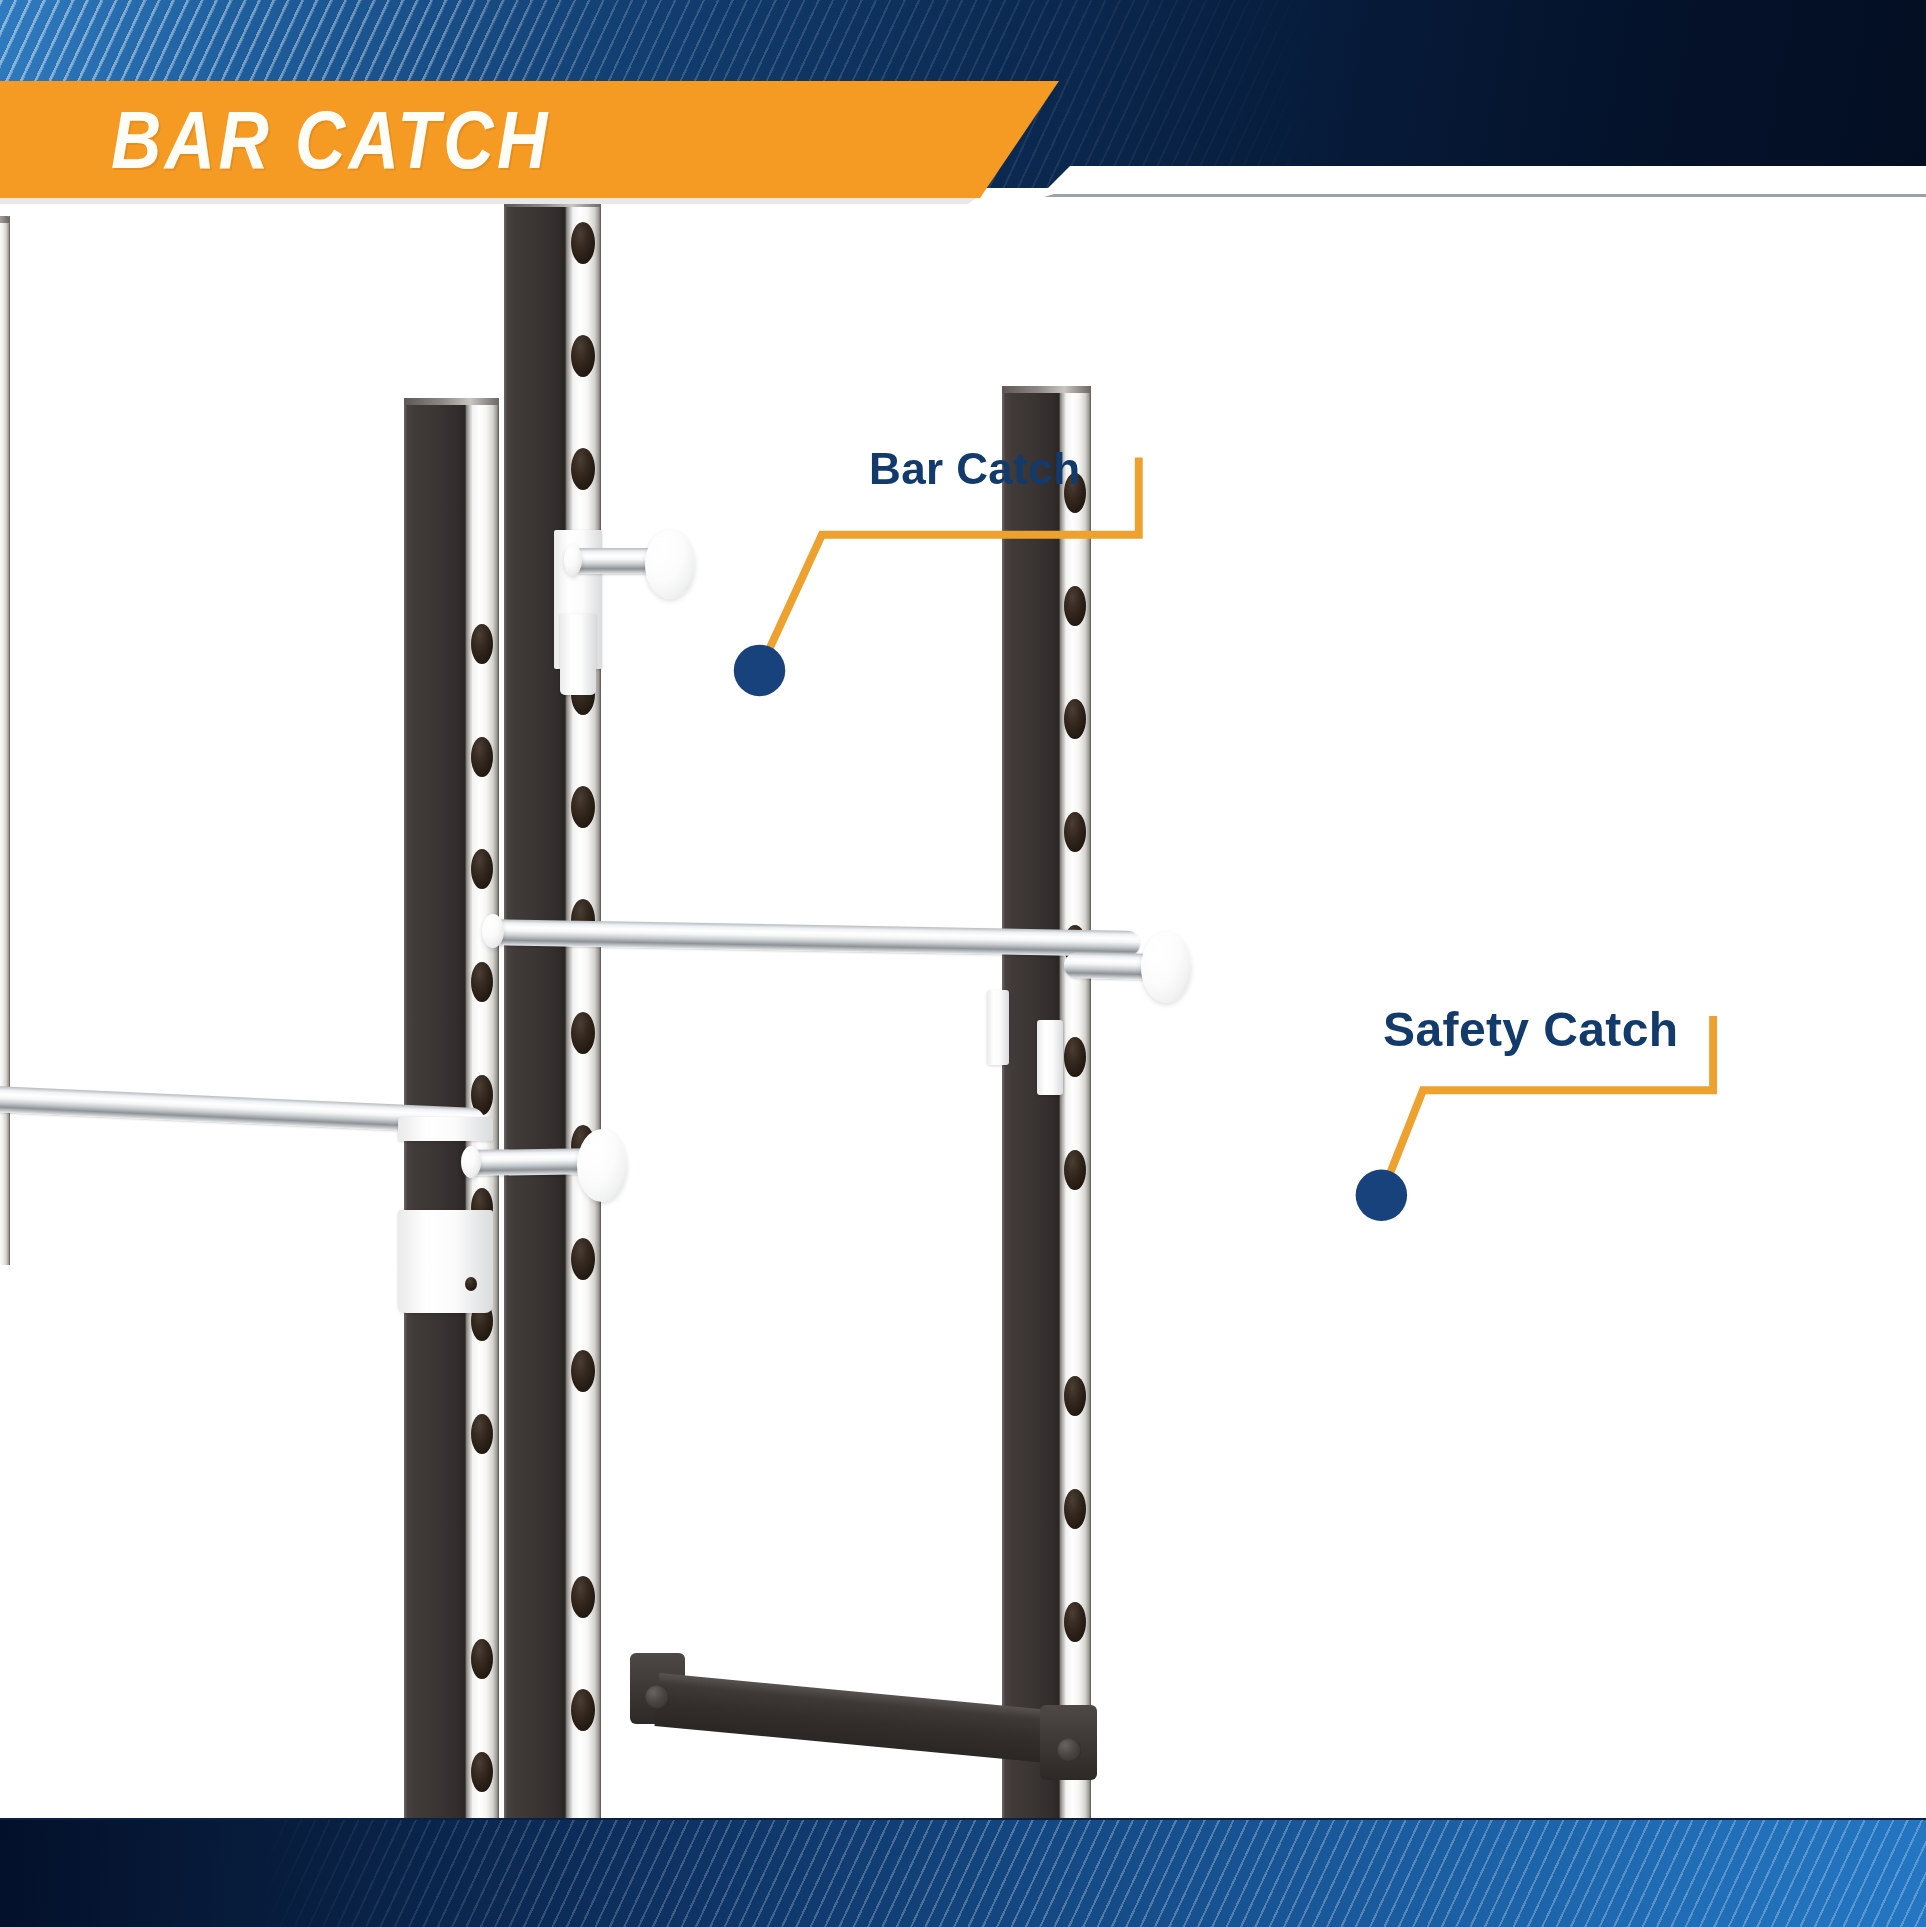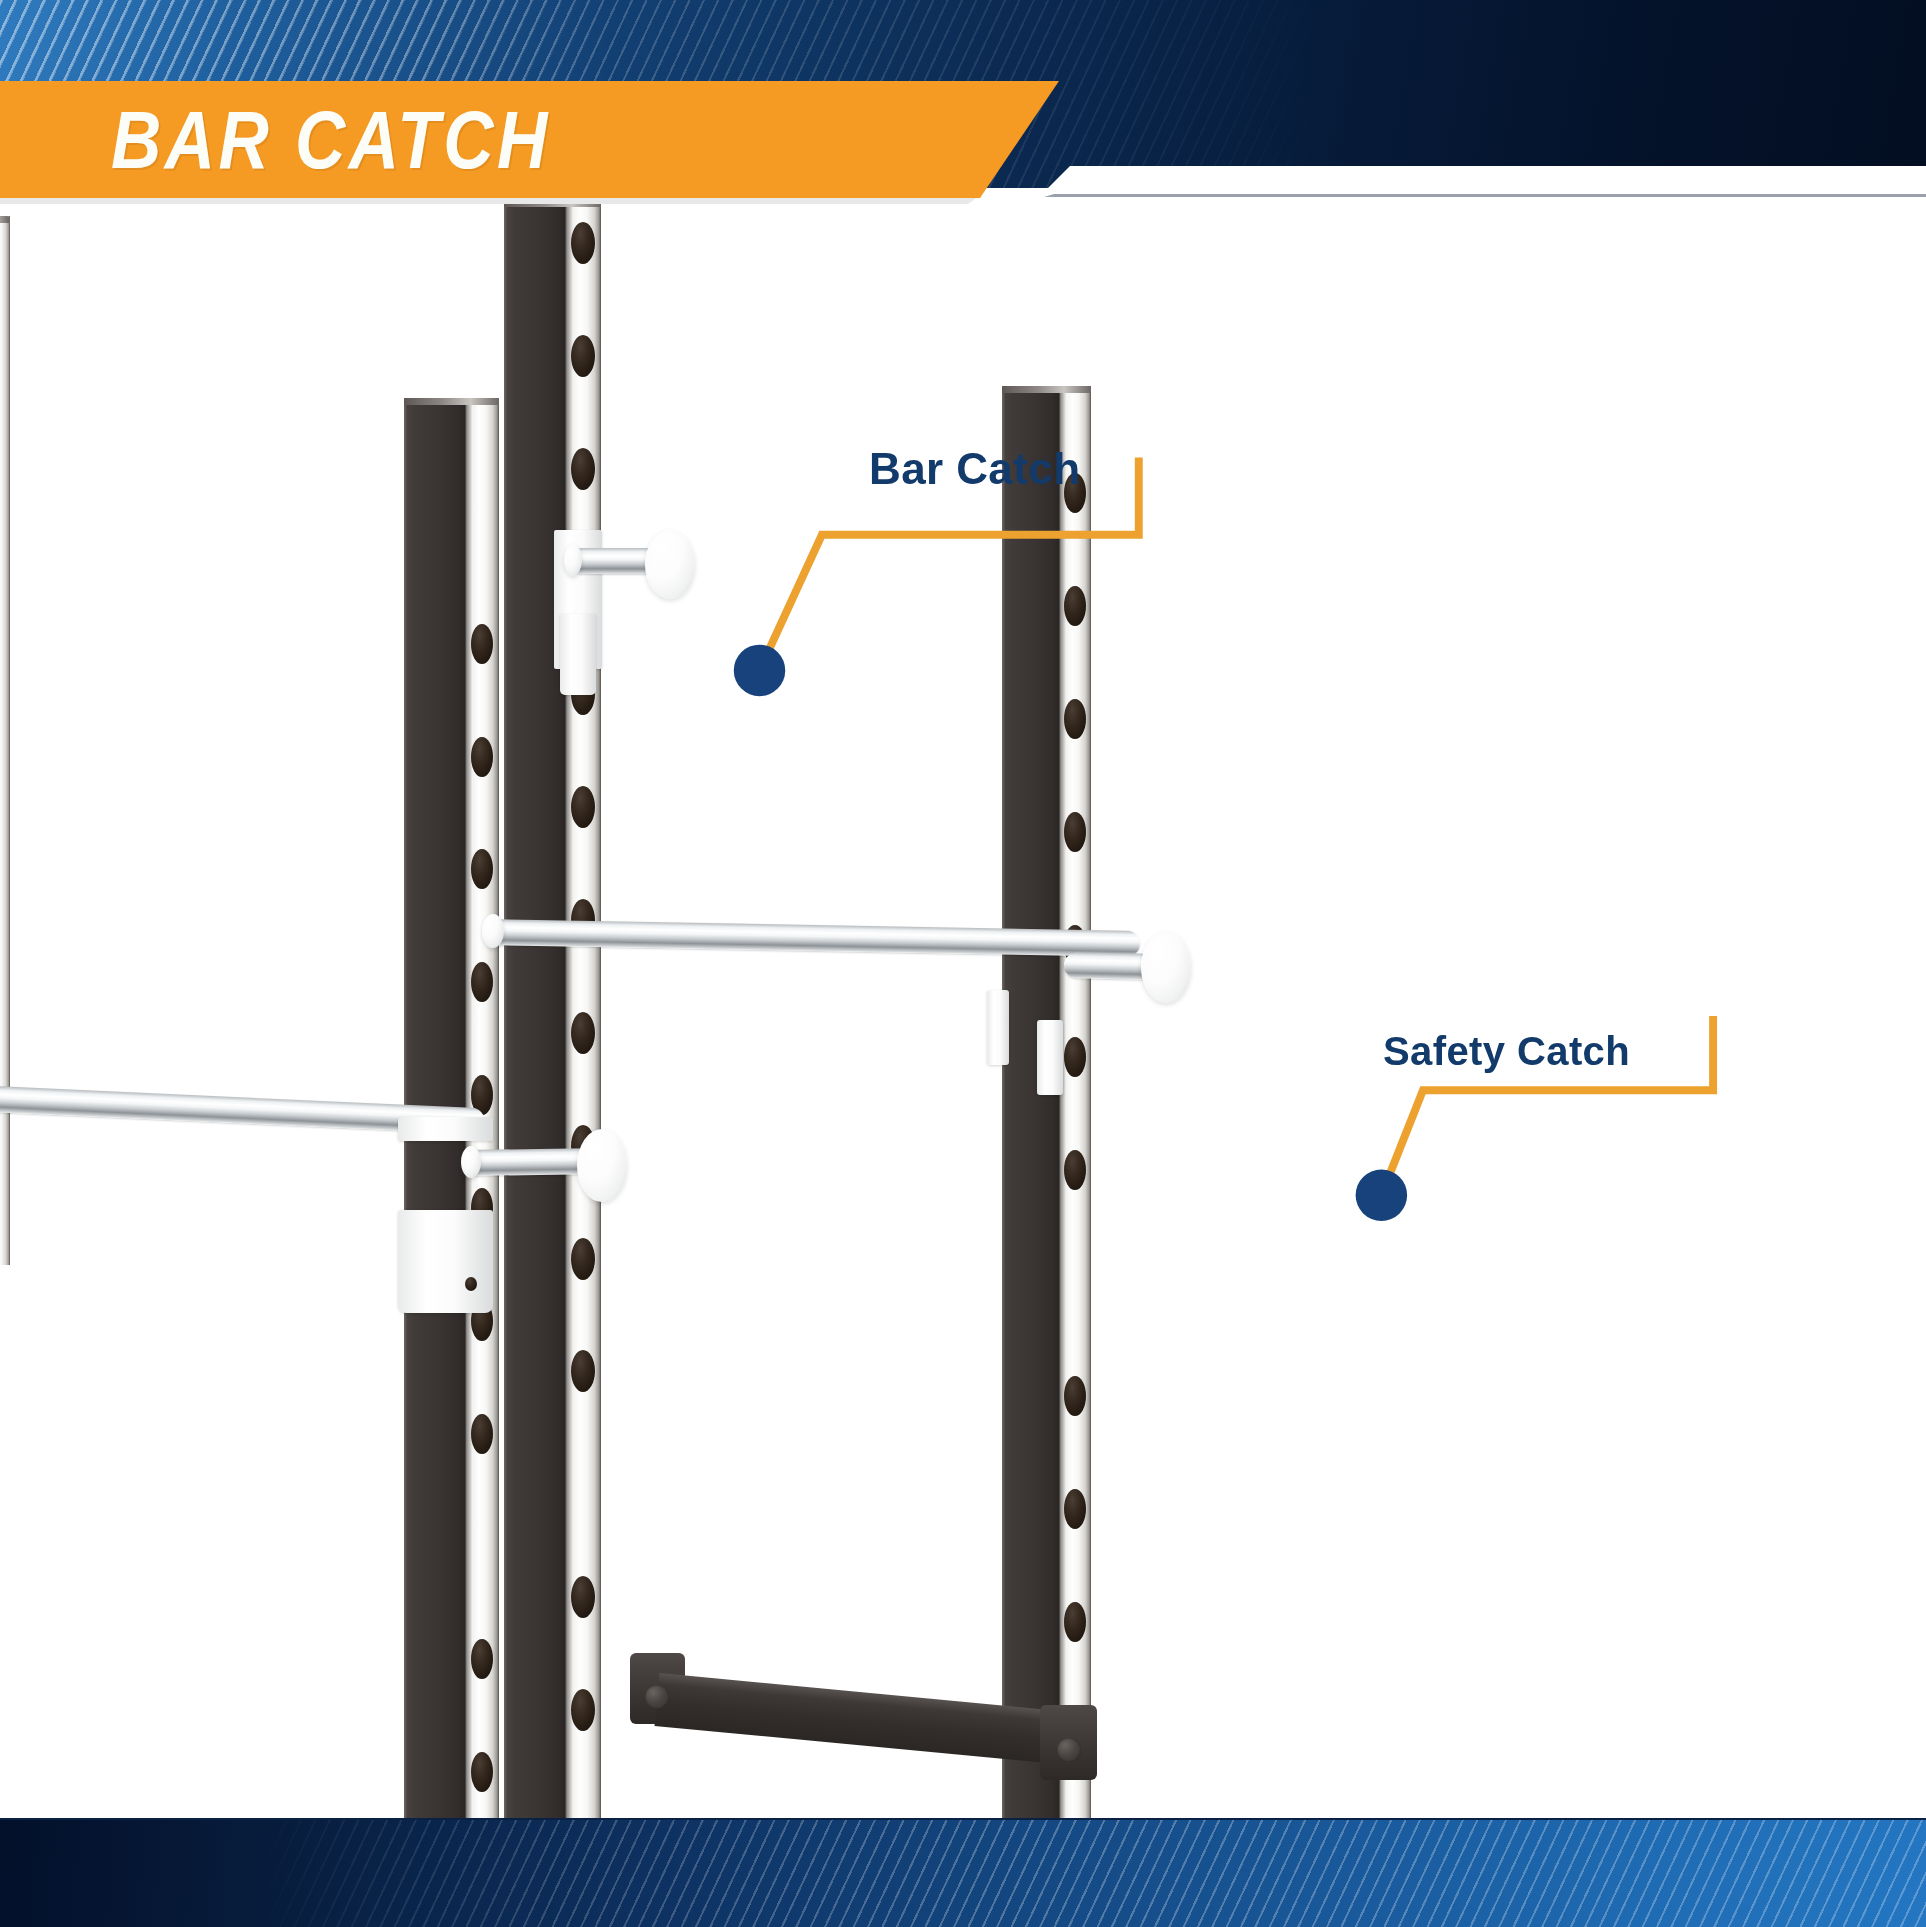--- a/index.html
+++ b/index.html
@@ -93,21 +93,21 @@
       background:linear-gradient(180deg,#4e4846 0%,#3a3533 60%,#2d2927 100%);}
   .bolt{position:absolute;border-radius:50%;
       background:radial-gradient(circle at 34% 30%,#6a6461 0%,#4a4442 45%,#332e2c 100%);
       box-shadow:inset 0 0 2px rgba(0,0,0,.5);}
 
   
   .callout-svg{position:absolute;left:0;top:0;width:1927px;height:1928px;pointer-events:none;}
   .callout-label{position:absolute;color:#123a6b;font-weight:700;white-space:nowrap;
       font-family:"Liberation Sans","DejaVu Sans",sans-serif;}
   #label-bar-catch{left:869px;top:444px;font-size:44px;letter-spacing:0.4px;}
-  #label-safety-catch{left:1383px;top:1029px;font-size:40px;letter-spacing:0.4px;}
+  #label-safety-catch{left:1383px;top:1002px;font-size:48px;letter-spacing:0.4px;}
 </style>
 </head>
 <body>
 
 <div id="canvas">
 
   <div class="photo">
 
     <div class="post" style="left:-42px;top:28px;width:51px;height:1049px;">
       <div class="front"></div>

